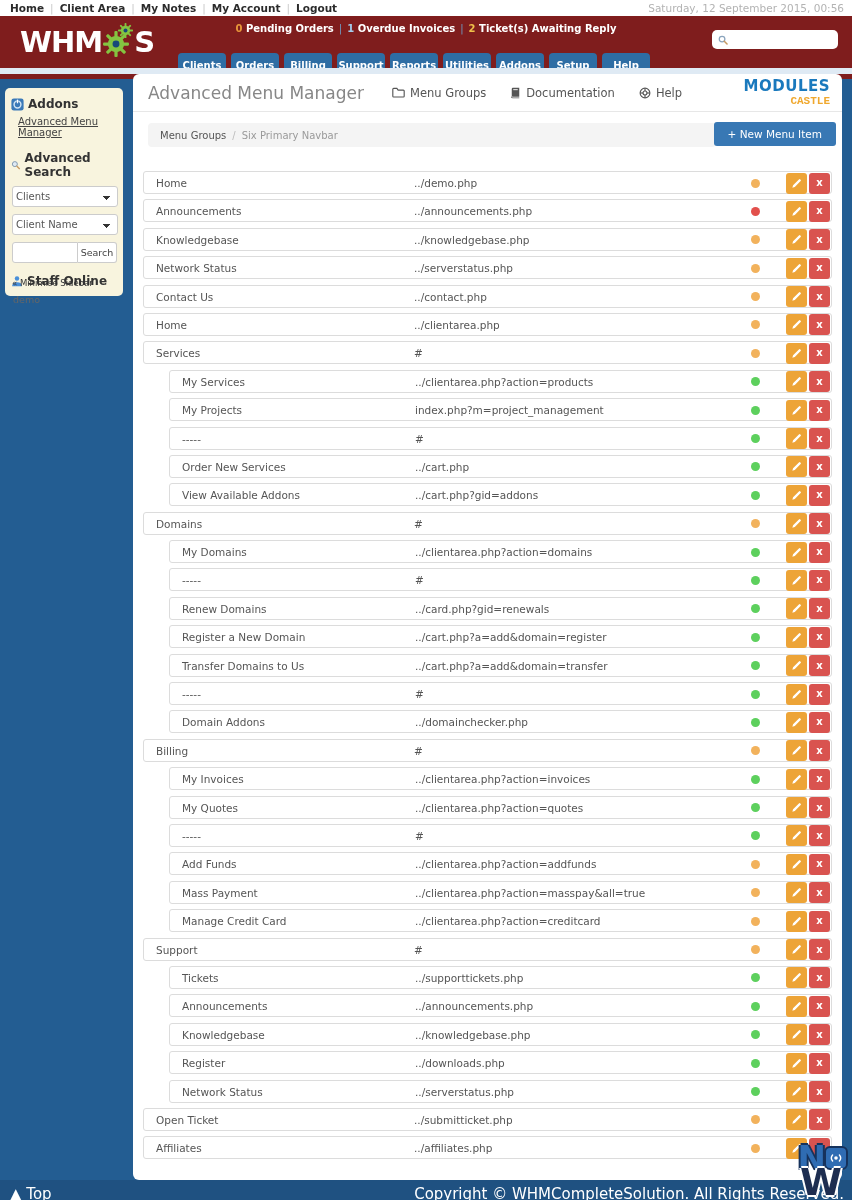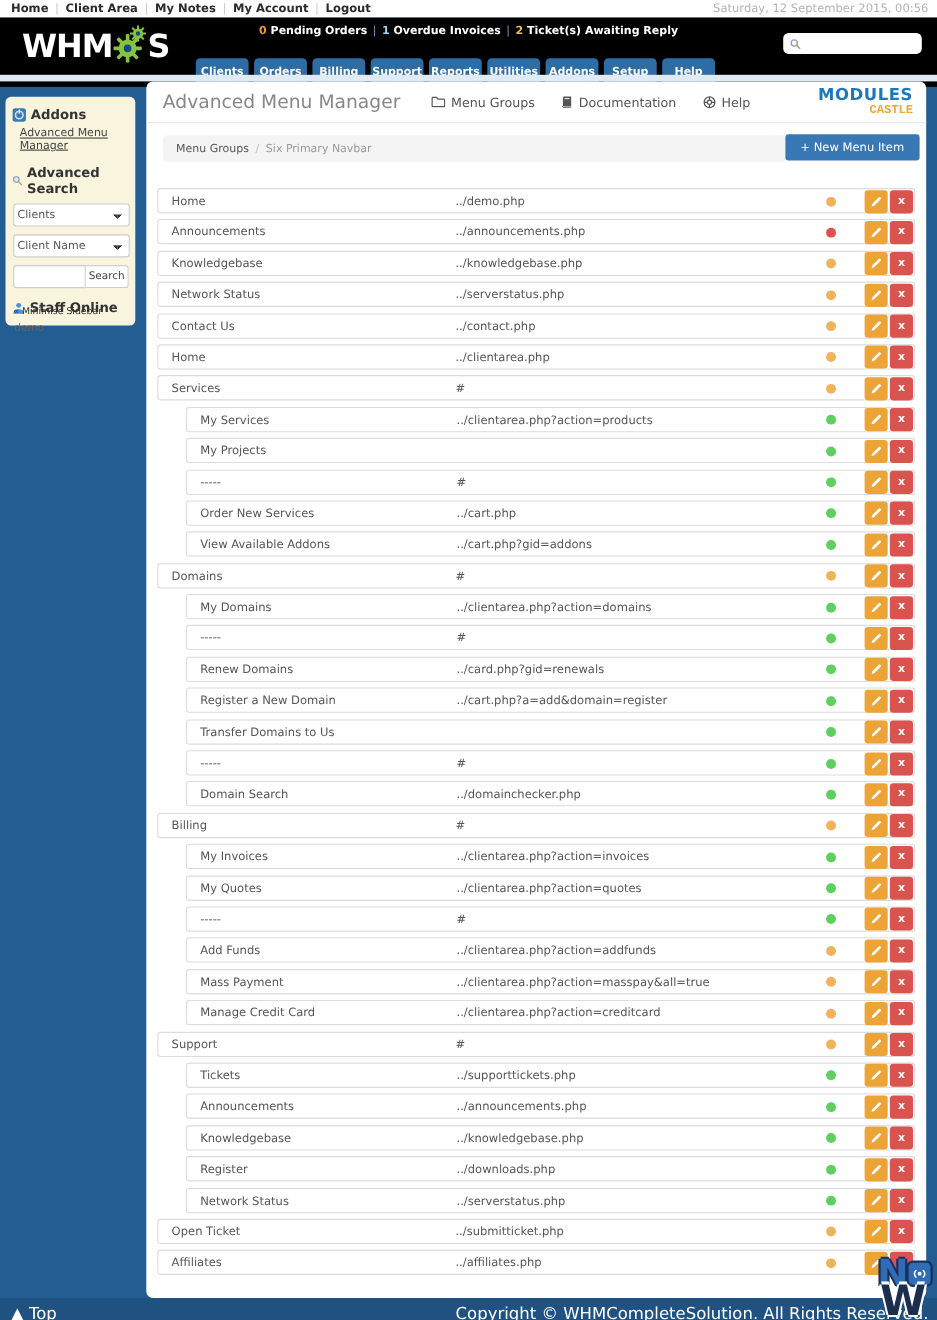--- a/index.html
+++ b/index.html
@@ -8,21 +8,21 @@
     font-family:"DejaVu Sans","Liberation Sans",sans-serif;
     background:#235d92; position:relative; overflow:hidden;
   }
   
   .topbar { position:absolute; top:0; left:0; width:852px; height:16px; background:#fff;
             display:flex; align-items:center; padding-left:10px; font-size:10.5px; }
   .topbar .tb-link { color:#2b2b2b; font-weight:bold; cursor:pointer; }
   .topbar .tb-sep { color:#c9c9c9; margin:0 6px; }
   .topbar .tb-date { position:absolute; right:8px; color:#b3b3b3; font-weight:normal; font-size:10.5px; }
   
-  .header { position:absolute; top:16px; left:0; width:852px; height:63px; background:#000000; }
+  .header { position:absolute; top:16px; left:0; width:852px; height:63px; background:#7f1d1d; }
   .logo { position:absolute; left:20px; top:9px; display:flex; align-items:center; color:#fff;
           font-size:29px; font-weight:bold; letter-spacing:-1px; }
   .logo .gearwrap { position:relative; width:30px; height:34px; margin:0 1px; }
   .logo .gear-big { position:absolute; left:0; top:6px; }
   .logo .gear-small { position:absolute; left:15px; top:-2px; }
   .stats { position:absolute; left:180px; right:180px; top:7px; text-align:center;
            color:#fff; font-size:10px; font-weight:bold; }
   .stats .st-sep { color:#6f9cc4; margin:0 5px; font-weight:normal; }
   .nav-tabs { position:absolute; left:178px; bottom:0; display:flex; gap:5px; }
   .nav-tab { width:48px; height:26px; line-height:26px; text-align:center; background:#2e6da4;
@@ -346,20 +346,21 @@
         <span class="dot" style="background: rgb(93, 208, 93);"></span>
         <button class="row-btn edit">
           <svg width="11" height="11" viewBox="0 0 16 16">
             <path d="M2 14 L3 10.5 L11.5 2 a1.4 1.4 0 0 1 2 0 L14 2.5 a1.4 1.4 0 0 1 0 2 L5.5 13 Z" fill="#fff"></path>
           </svg>
         </button>
         <button class="row-btn del">x</button>
       </div>
       <div class="menu-row lvl1">
         <span class="row-name">My Projects</span>
+        <span class="row-url">index.php?m=project_management</span>
         <span class="dot" style="background: rgb(93, 208, 93);"></span>
         <button class="row-btn edit">
           <svg width="11" height="11" viewBox="0 0 16 16">
             <path d="M2 14 L3 10.5 L11.5 2 a1.4 1.4 0 0 1 2 0 L14 2.5 a1.4 1.4 0 0 1 0 2 L5.5 13 Z" fill="#fff"></path>
           </svg>
         </button>
         <button class="row-btn del">x</button>
       </div>
       <div class="menu-row lvl1">
         <span class="row-name">-----</span>
@@ -444,41 +445,42 @@
         <span class="dot" style="background: rgb(93, 208, 93);"></span>
         <button class="row-btn edit">
           <svg width="11" height="11" viewBox="0 0 16 16">
             <path d="M2 14 L3 10.5 L11.5 2 a1.4 1.4 0 0 1 2 0 L14 2.5 a1.4 1.4 0 0 1 0 2 L5.5 13 Z" fill="#fff"></path>
           </svg>
         </button>
         <button class="row-btn del">x</button>
       </div>
       <div class="menu-row lvl1">
         <span class="row-name">Transfer Domains to Us</span>
+        <span class="row-url">../cart.php?a=add&amp;domain=transfer</span>
         <span class="dot" style="background: rgb(93, 208, 93);"></span>
         <button class="row-btn edit">
           <svg width="11" height="11" viewBox="0 0 16 16">
             <path d="M2 14 L3 10.5 L11.5 2 a1.4 1.4 0 0 1 2 0 L14 2.5 a1.4 1.4 0 0 1 0 2 L5.5 13 Z" fill="#fff"></path>
           </svg>
         </button>
         <button class="row-btn del">x</button>
       </div>
       <div class="menu-row lvl1">
         <span class="row-name">-----</span>
         <span class="row-url">#</span>
         <span class="dot" style="background: rgb(93, 208, 93);"></span>
         <button class="row-btn edit">
           <svg width="11" height="11" viewBox="0 0 16 16">
             <path d="M2 14 L3 10.5 L11.5 2 a1.4 1.4 0 0 1 2 0 L14 2.5 a1.4 1.4 0 0 1 0 2 L5.5 13 Z" fill="#fff"></path>
           </svg>
         </button>
         <button class="row-btn del">x</button>
       </div>
       <div class="menu-row lvl1">
-        <span class="row-name">Domain Search</span>
+        <span class="row-name">Domain Addons</span>
         <span class="row-url">../domainchecker.php</span>
         <span class="dot" style="background: rgb(93, 208, 93);"></span>
         <button class="row-btn edit">
           <svg width="11" height="11" viewBox="0 0 16 16">
             <path d="M2 14 L3 10.5 L11.5 2 a1.4 1.4 0 0 1 2 0 L14 2.5 a1.4 1.4 0 0 1 0 2 L5.5 13 Z" fill="#fff"></path>
           </svg>
         </button>
         <button class="row-btn del">x</button>
       </div>
       <div class="menu-row lvl0">

